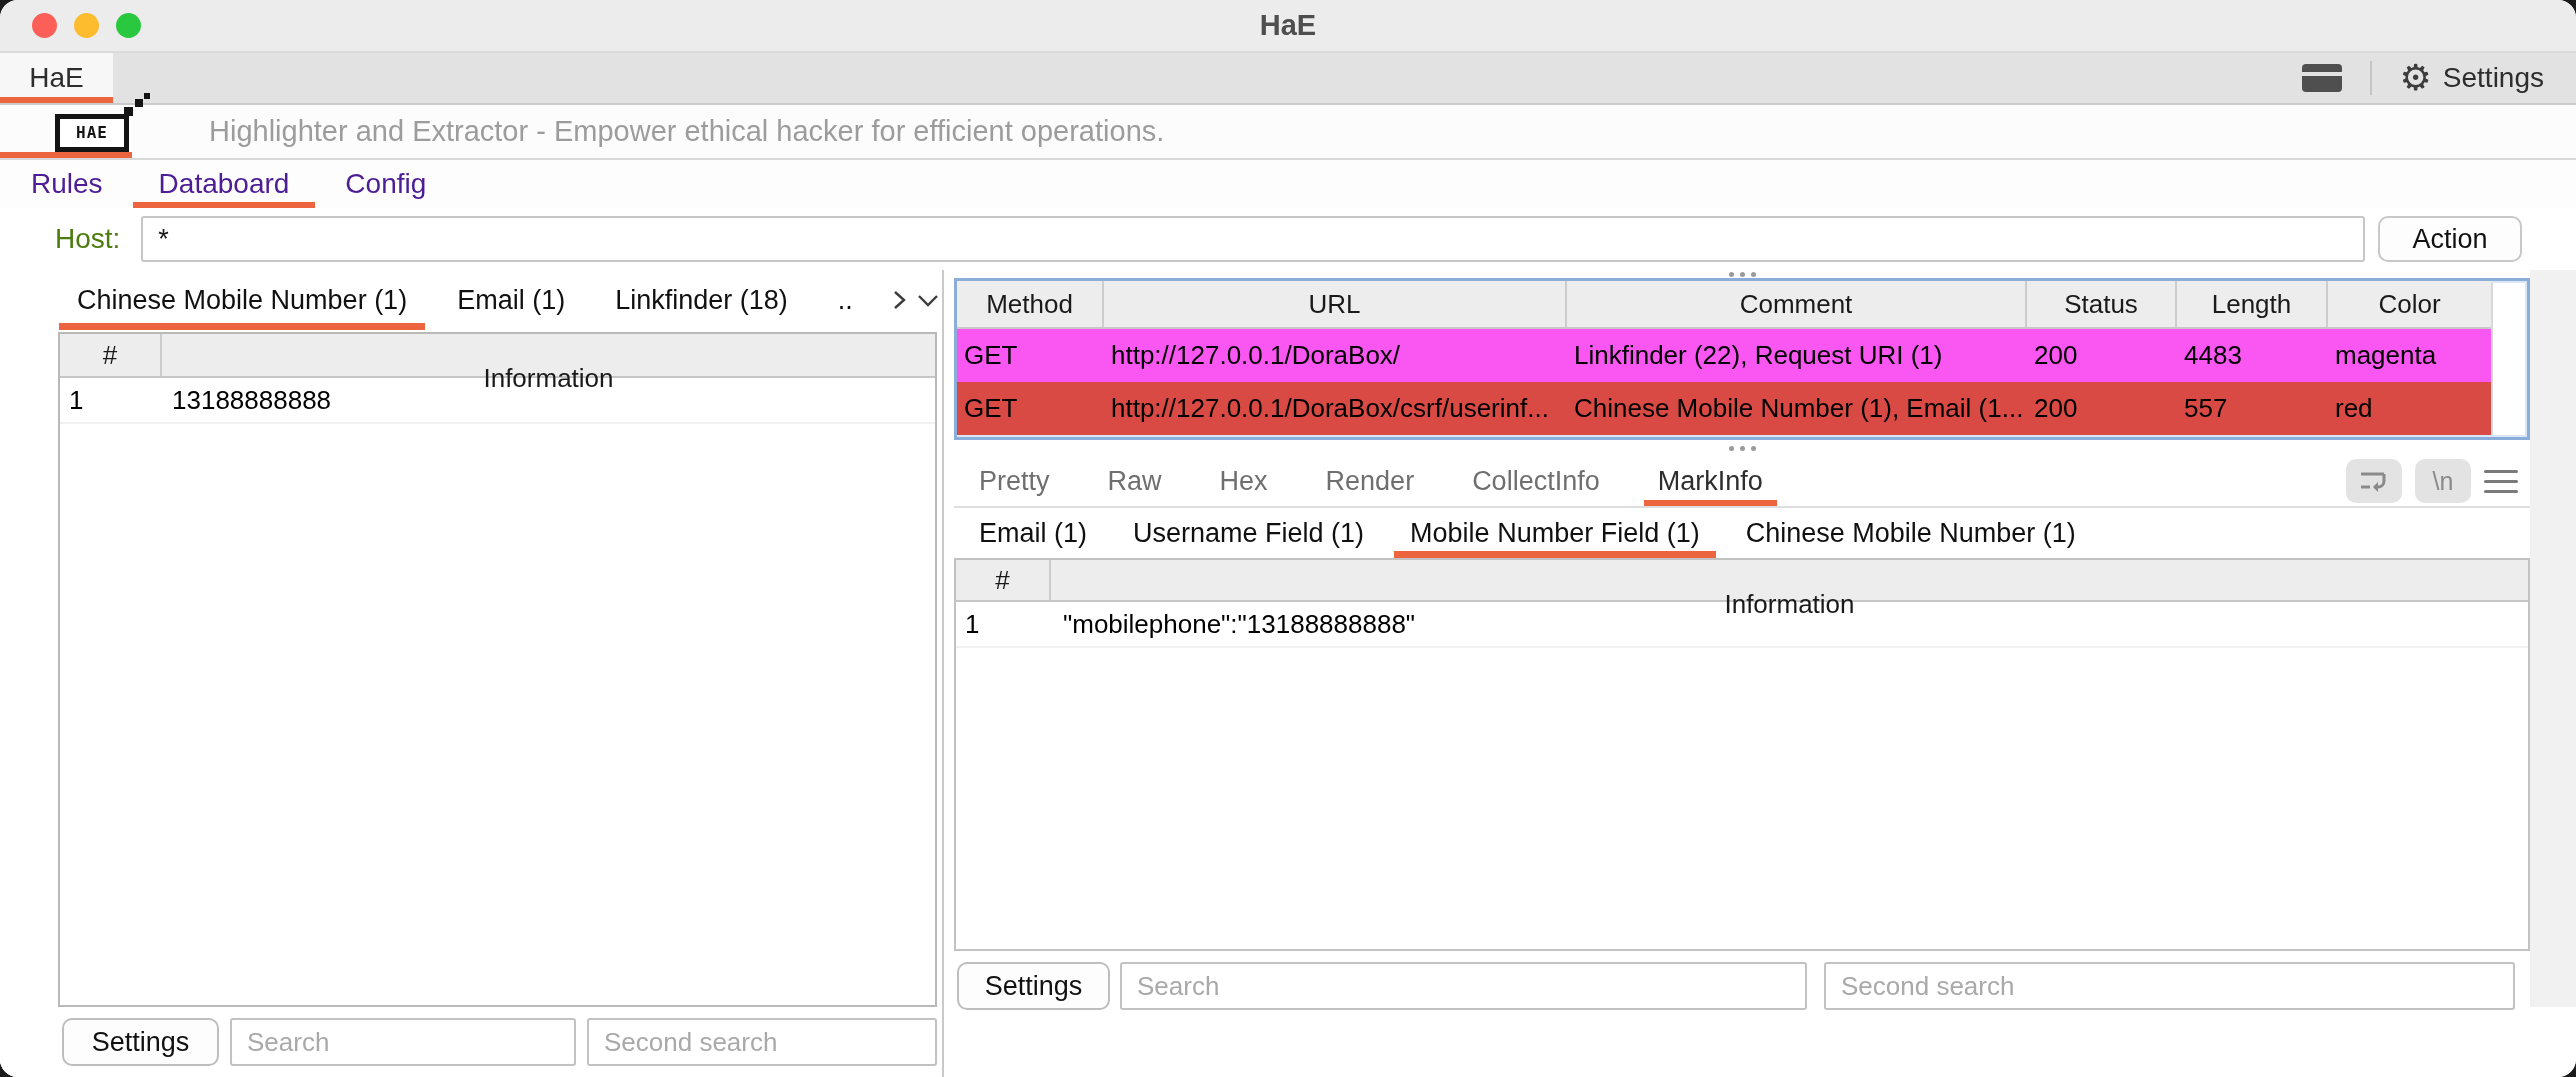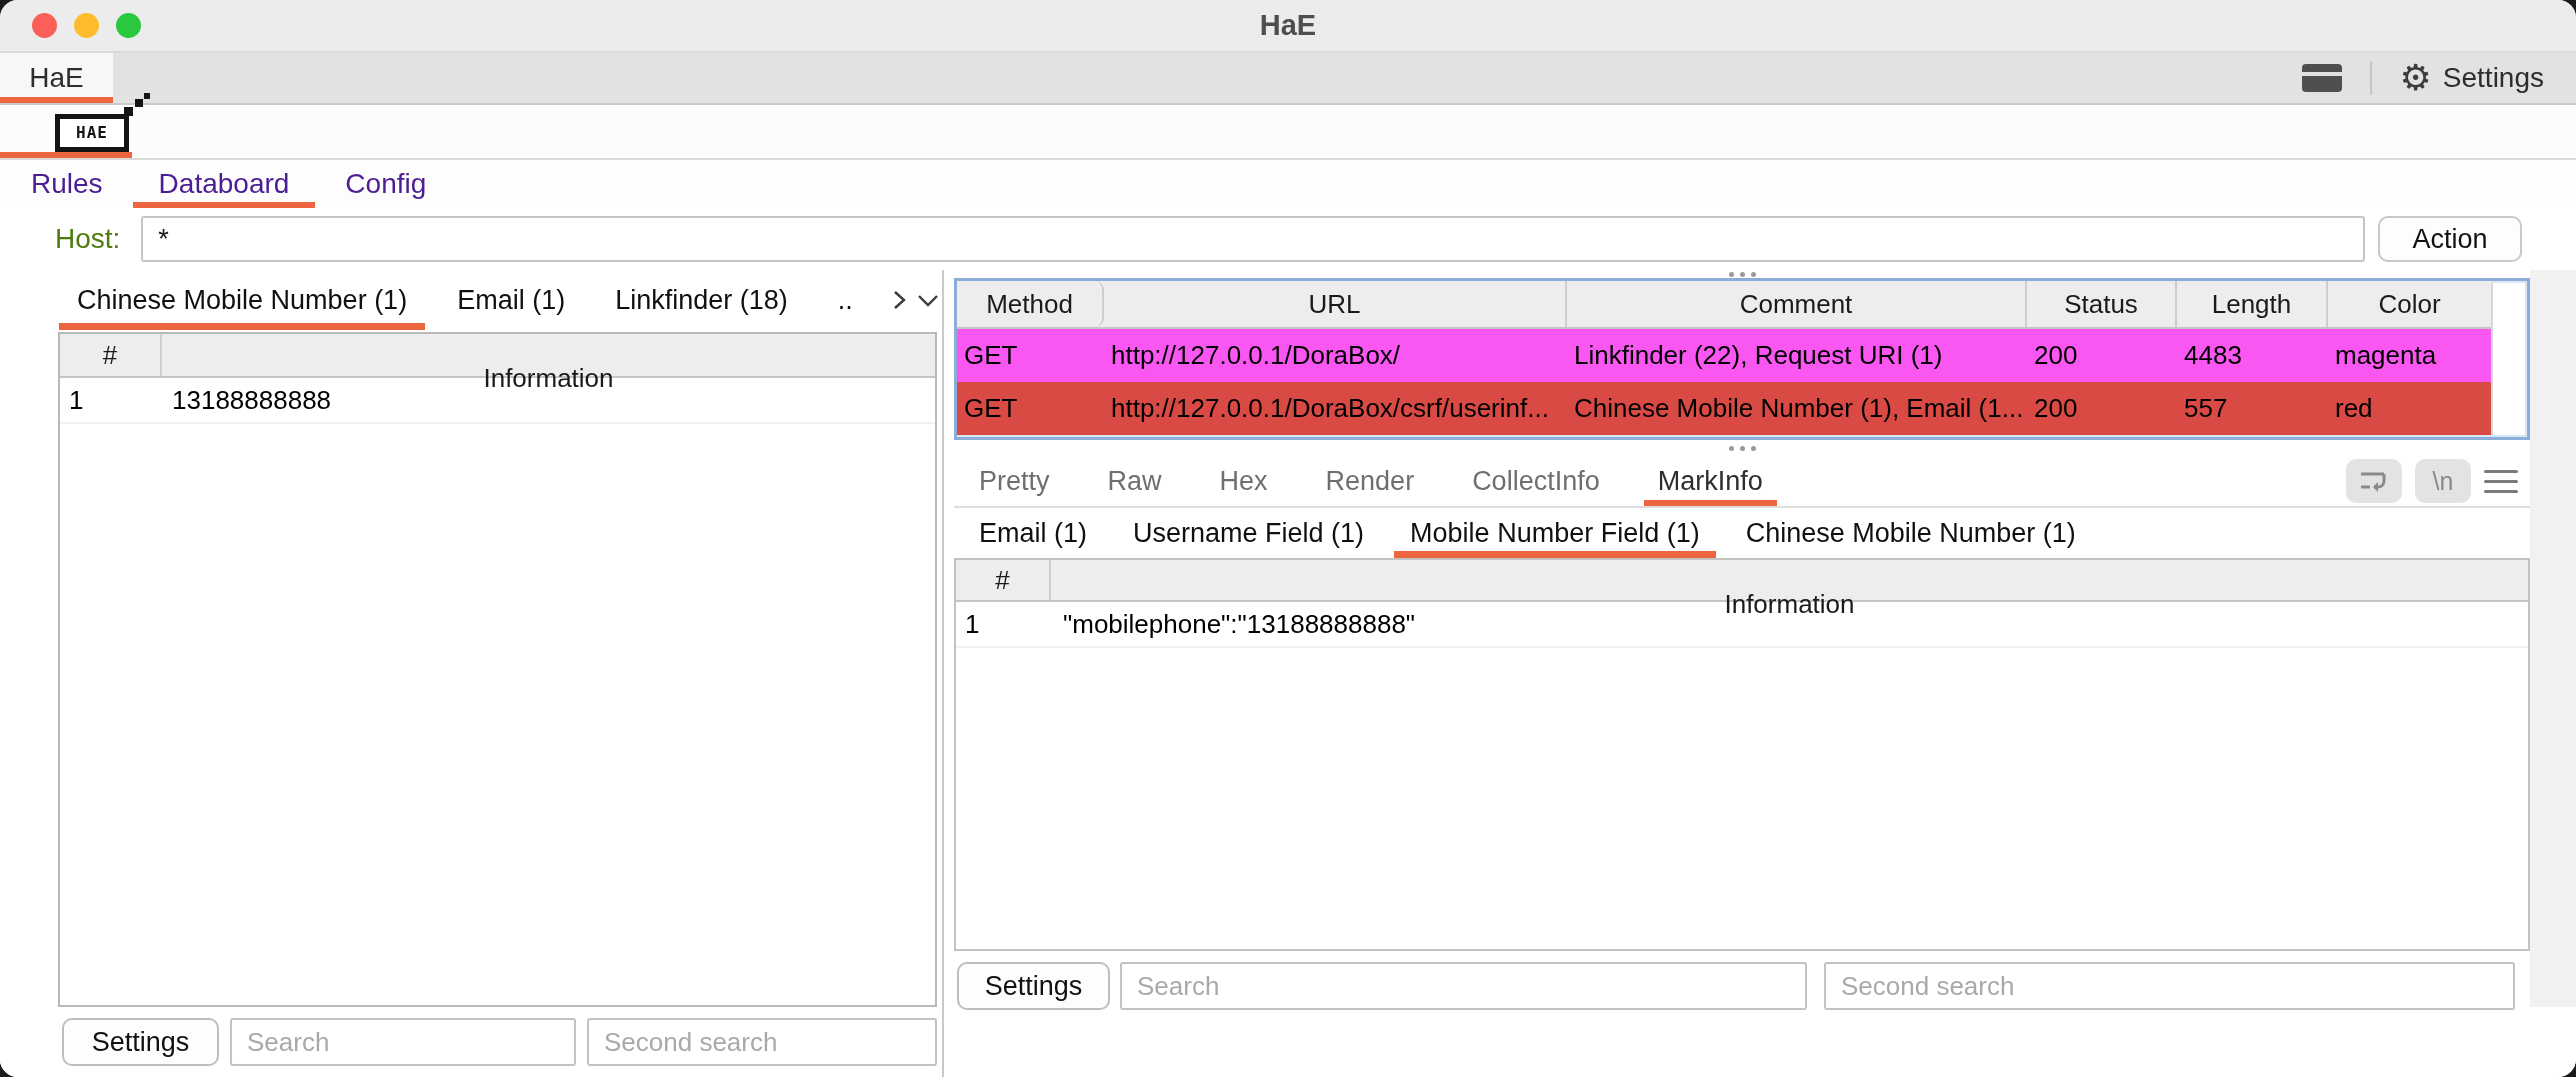--- a/index.html
+++ b/index.html
@@ -88,21 +88,21 @@
   .dots i { width:5px; height:5px; border-radius:50%; background:#9a9a9a; }
   .splitterbar { height:16px; display:flex; align-items:center; justify-content:center; gap:6px; margin-right:46px; flex:none; }
   .splitterbar i { width:5px; height:5px; border-radius:50%; background:#9a9a9a; }
 
   .msgtable { margin-right:46px; height:162px; border:3px solid #8aaed9; box-shadow: inset 0 0 0 2px #d9e6f5; position:relative; background:#fff; flex:none; overflow:hidden; }
   .mt-scroll { position:absolute; top:2px; right:2px; bottom:2px; width:34px; background:#fff; border-left:2px solid #d8d8d8; }
   .mthead { display:flex; height:48px; background:#ededed; border-bottom:2px solid #c6c6c6; margin-right:36px; }
   .mth { display:flex; align-items:center; justify-content:center; font-size:26px; color:#1a1a1a; }
   .mrow { display:flex; height:53px; align-items:center; font-size:26px; color:#000; margin-right:36px; }
   .mc { padding-left:7px; white-space:nowrap; overflow:hidden; }
-  .w-method { width:147px; flex:none;border-radius:9px; }
+  .w-method { width:147px; flex:none; }
   .w-url    { width:463px; flex:none; }
   .w-comment{ width:460px; flex:none; }
   .w-status { width:150px; flex:none; }
   .w-length { width:151px; flex:none; }
   .w-color  { flex:1; }
 
   
   .reqres { height:57px; background:#f8f8f8; border-bottom:2px solid #dedede; display:flex; align-items:stretch; flex:none; }
   .rrtab { padding:0 28px; display:flex; align-items:center; font-size:28px; color:#101010; background:#fafafa; position:relative; }
   .rrtab.selected::after { content:""; position:absolute; left:0; right:0; bottom:0; height:6px; background:var(--accent); }
@@ -157,20 +157,21 @@
     </div>
   </div>
 
   <div class="extheader">
     <div class="logo">
       <span class="pen1"></span>
       <span class="pen2"></span>
       <span class="pen3"></span>
       <div class="logo-box">HAE</div>
     </div>
+    <div class="subtitle">Highlighter and Extractor - Empower ethical hacker for efficient operations.</div>
     <div class="logo-underline"></div>
   </div>
 
   <div class="maintabs">
     <div class="mtab">Rules</div>
     <div class="mtab selected">Databoard</div>
     <div class="mtab">Config</div>
   </div>
 
   <div class="hostrow">

